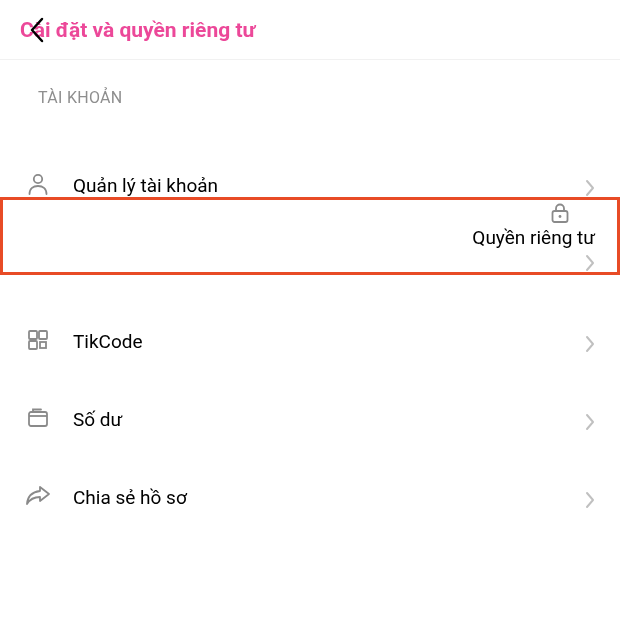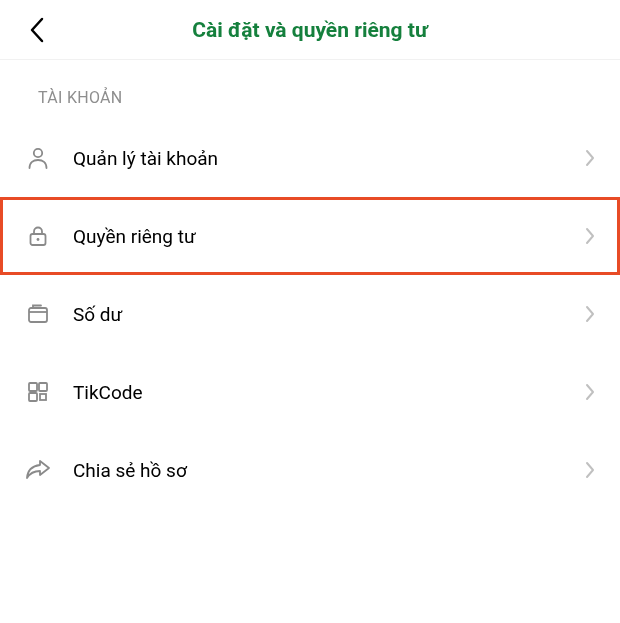--- a/index.html
+++ b/index.html
@@ -29,46 +29,46 @@
       transform: translateY(-50%);
       width: 30px;
       height: 30px;
       display: flex;
       align-items: center;
       justify-content: center;
       cursor: pointer;
     }
     .header-title {
       flex: 1;
-      text-align: center;
       font-size: 21px;
       font-weight: 700;
-      color: #15803d;
+      color: #ec4899;
     }
     .section-header {
       padding: 28px 25px 12px 38px;
       font-size: 16px;
       color: #8e8e8e;
       letter-spacing: 0.3px;
     }
     .list {
       display: flex;
       flex-direction: column;
     }
     .list-item {
       display: flex;
-      align-items: center;
+      align-items: flex-end;
       height: 78px;
       padding: 0 25px;
       cursor: pointer;
       position: relative;
     }
     .list-item.highlighted {
       border: 3px solid #e84b26;
       padding: 0 22px;
+      flex-direction: column;
     }
     .item-icon {
       width: 26px;
       height: 26px;
       display: flex;
       align-items: center;
       justify-content: center;
       margin-right: 22px;
       color: #8a8a8a;
     }
@@ -127,42 +127,42 @@
       <span class="item-label">Quyền riêng tư</span>
       <span class="chevron">
         <svg width="10" height="18" viewBox="0 0 10 18" fill="none">
           <path d="M2 2 L8 9 L2 16" stroke="#c0c0c0" stroke-width="2" stroke-linecap="round" stroke-linejoin="round"></path>
         </svg>
       </span>
     </div>
     <div class="list-item">
       <span class="item-icon">
         <svg width="24" height="24" viewBox="0 0 24 24" fill="none">
-          <rect x="3" y="6" width="18" height="14" rx="2" stroke="#8a8a8a" stroke-width="1.8"></rect>
-          <path d="M3 10 H21" stroke="#8a8a8a" stroke-width="1.8"></path>
-          <path d="M7 5.5 V3.5 H15" stroke="#8a8a8a" stroke-width="1.8" stroke-linecap="round"></path>
+          <rect x="3" y="3" width="8" height="8" rx="1" stroke="#8a8a8a" stroke-width="1.8"></rect>
+          <rect x="13" y="3" width="8" height="8" rx="1" stroke="#8a8a8a" stroke-width="1.8"></rect>
+          <rect x="3" y="13" width="8" height="8" rx="1" stroke="#8a8a8a" stroke-width="1.8"></rect>
+          <rect x="14" y="14" width="6" height="6" stroke="#8a8a8a" stroke-width="1.8"></rect>
         </svg>
       </span>
-      <span class="item-label">Số dư</span>
+      <span class="item-label">TikCode</span>
       <span class="chevron">
         <svg width="10" height="18" viewBox="0 0 10 18" fill="none">
           <path d="M2 2 L8 9 L2 16" stroke="#c0c0c0" stroke-width="2" stroke-linecap="round" stroke-linejoin="round"></path>
         </svg>
       </span>
     </div>
     <div class="list-item">
       <span class="item-icon">
         <svg width="24" height="24" viewBox="0 0 24 24" fill="none">
-          <rect x="3" y="3" width="8" height="8" rx="1" stroke="#8a8a8a" stroke-width="1.8"></rect>
-          <rect x="13" y="3" width="8" height="8" rx="1" stroke="#8a8a8a" stroke-width="1.8"></rect>
-          <rect x="3" y="13" width="8" height="8" rx="1" stroke="#8a8a8a" stroke-width="1.8"></rect>
-          <rect x="14" y="14" width="6" height="6" stroke="#8a8a8a" stroke-width="1.8"></rect>
+          <rect x="3" y="6" width="18" height="14" rx="2" stroke="#8a8a8a" stroke-width="1.8"></rect>
+          <path d="M3 10 H21" stroke="#8a8a8a" stroke-width="1.8"></path>
+          <path d="M7 5.5 V3.5 H15" stroke="#8a8a8a" stroke-width="1.8" stroke-linecap="round"></path>
         </svg>
       </span>
-      <span class="item-label">TikCode</span>
+      <span class="item-label">Số dư</span>
       <span class="chevron">
         <svg width="10" height="18" viewBox="0 0 10 18" fill="none">
           <path d="M2 2 L8 9 L2 16" stroke="#c0c0c0" stroke-width="2" stroke-linecap="round" stroke-linejoin="round"></path>
         </svg>
       </span>
     </div>
     <div class="list-item">
       <span class="item-icon">
         <svg width="26" height="24" viewBox="0 0 26 24" fill="none">
           <path d="M15 3 L24 10 L15 17 V13 C9 13 5 15 2 20 C2.5 12 7 8 15 7 V3 Z" stroke="#8a8a8a" stroke-width="1.8" stroke-linejoin="round"></path>

